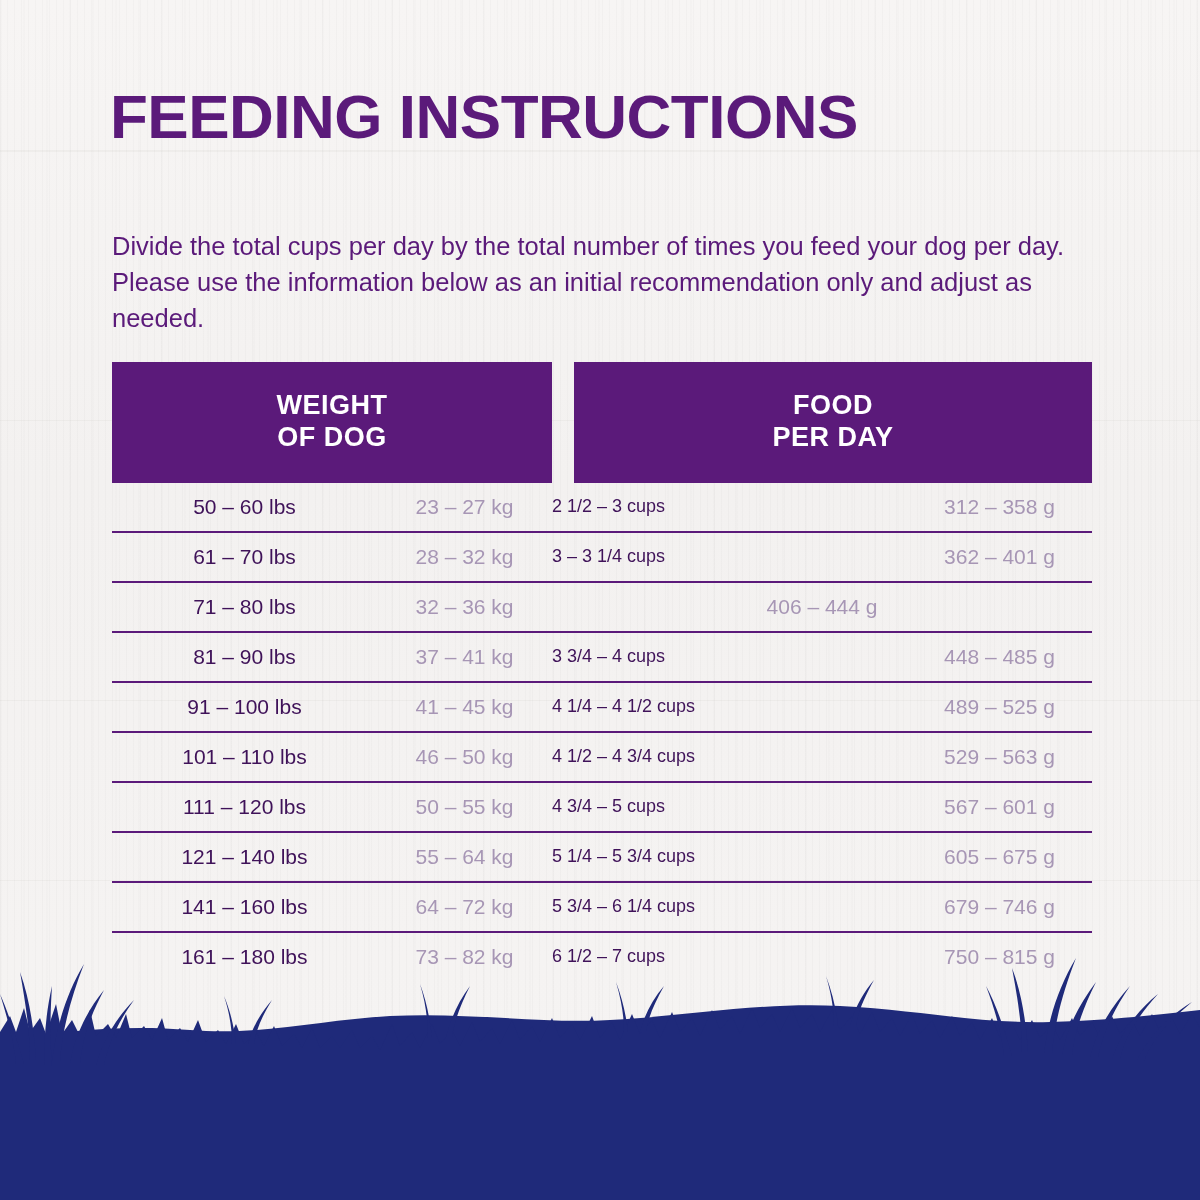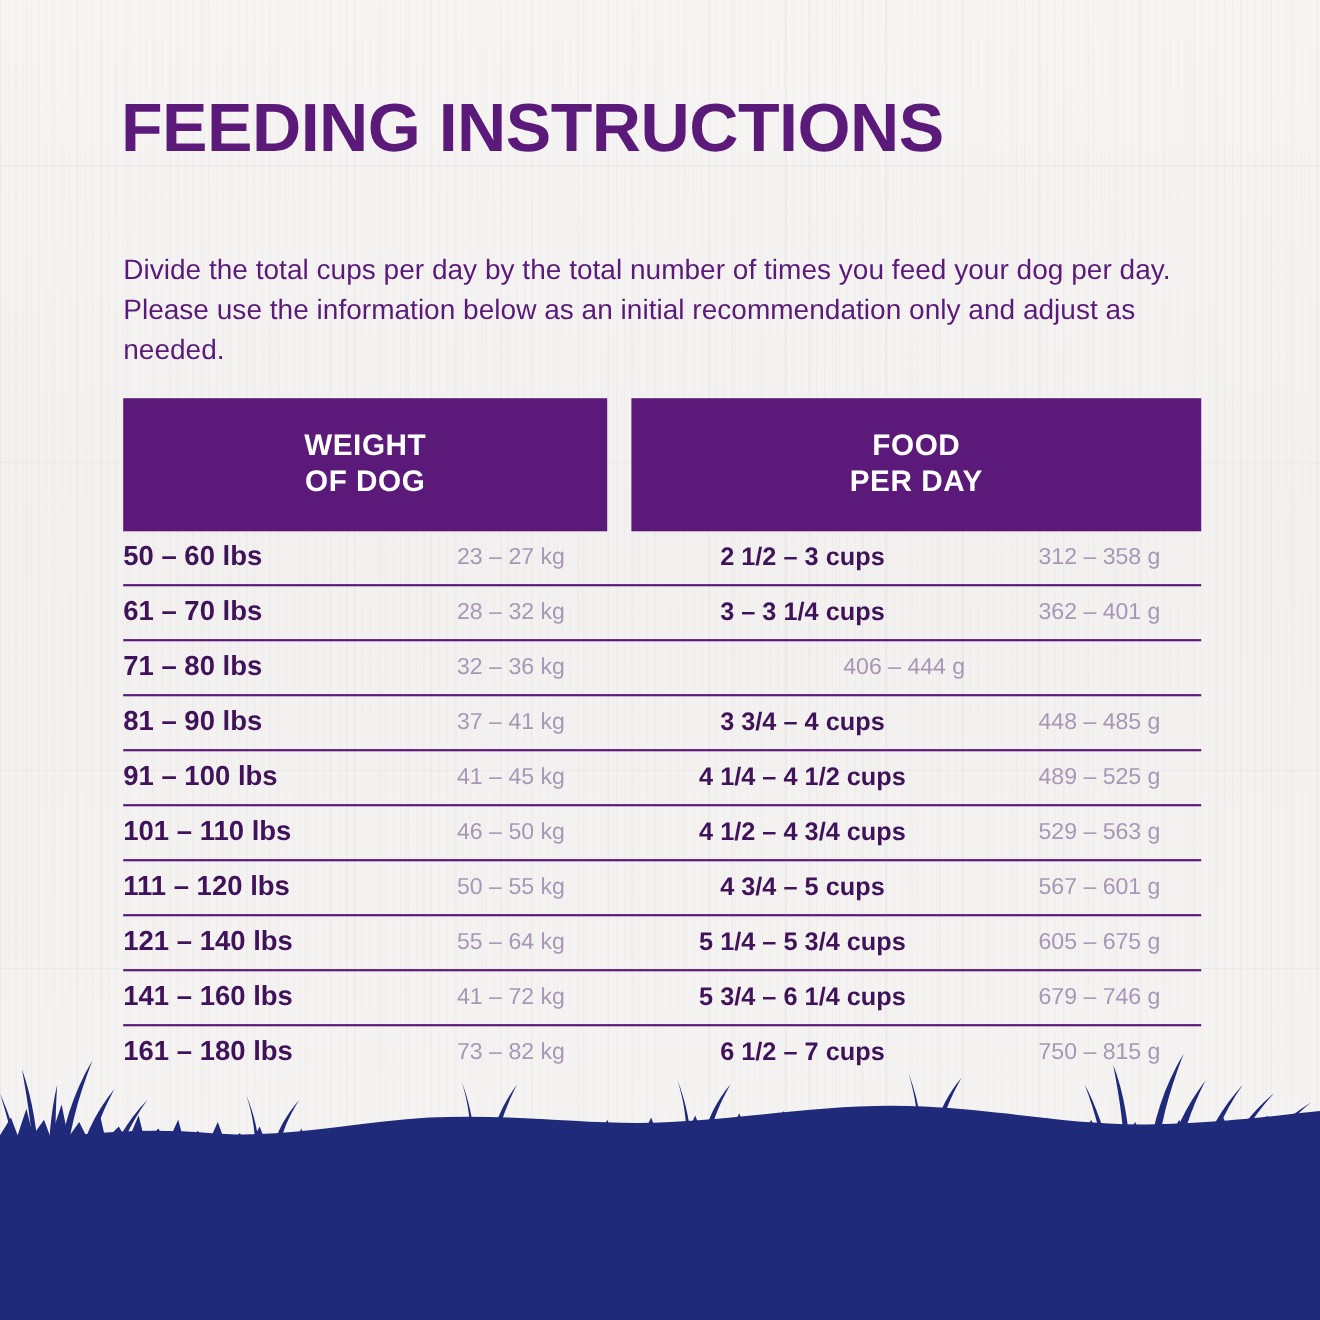--- a/index.html
+++ b/index.html
@@ -95,36 +95,36 @@
   .row {
     display: flex;
     align-items: center;
     height: 48px;
     border-bottom: 2px solid #5b1a7a;
   }
   .row:last-child { border-bottom: none; }
 
   .c-weight-imp {
     width: 265px;
-    font-size: 25px;
-    font-weight: bold;
+    text-align: center;
+    font-size: 21px;
+    font-weight: normal;
     color: #3f1259;
   }
   .c-weight-met {
     width: 175px;
     text-align: center;
     font-size: 21px;
     font-weight: 500;
     color: #a796b5;
   }
   .c-food-imp {
     width: 355px;
-    text-align: center;
-    font-size: 23px;
-    font-weight: bold;
+    font-size: 18px;
+    font-weight: normal;
     color: #3f1259;
   }
   .c-food-met {
     flex: 1;
     text-align: center;
     font-size: 21px;
     font-weight: 500;
     color: #a796b5;
   }
 
@@ -205,21 +205,21 @@
           <div class="c-food-met">567 – 601 g</div>
         </div>
         <div class="row">
           <div class="c-weight-imp">121 – 140 lbs</div>
           <div class="c-weight-met">55 – 64 kg</div>
           <div class="c-food-imp">5 1/4 – 5 3/4 cups</div>
           <div class="c-food-met">605 – 675 g</div>
         </div>
         <div class="row">
           <div class="c-weight-imp">141 – 160 lbs</div>
-          <div class="c-weight-met">41 – 72 kg</div>
+          <div class="c-weight-met">64 – 72 kg</div>
           <div class="c-food-imp">5 3/4 – 6 1/4 cups</div>
           <div class="c-food-met">679 – 746 g</div>
         </div>
         <div class="row">
           <div class="c-weight-imp">161 – 180 lbs</div>
           <div class="c-weight-met">73 – 82 kg</div>
           <div class="c-food-imp">6 1/2 – 7 cups</div>
           <div class="c-food-met">750 – 815 g</div>
         </div>
       </div>

